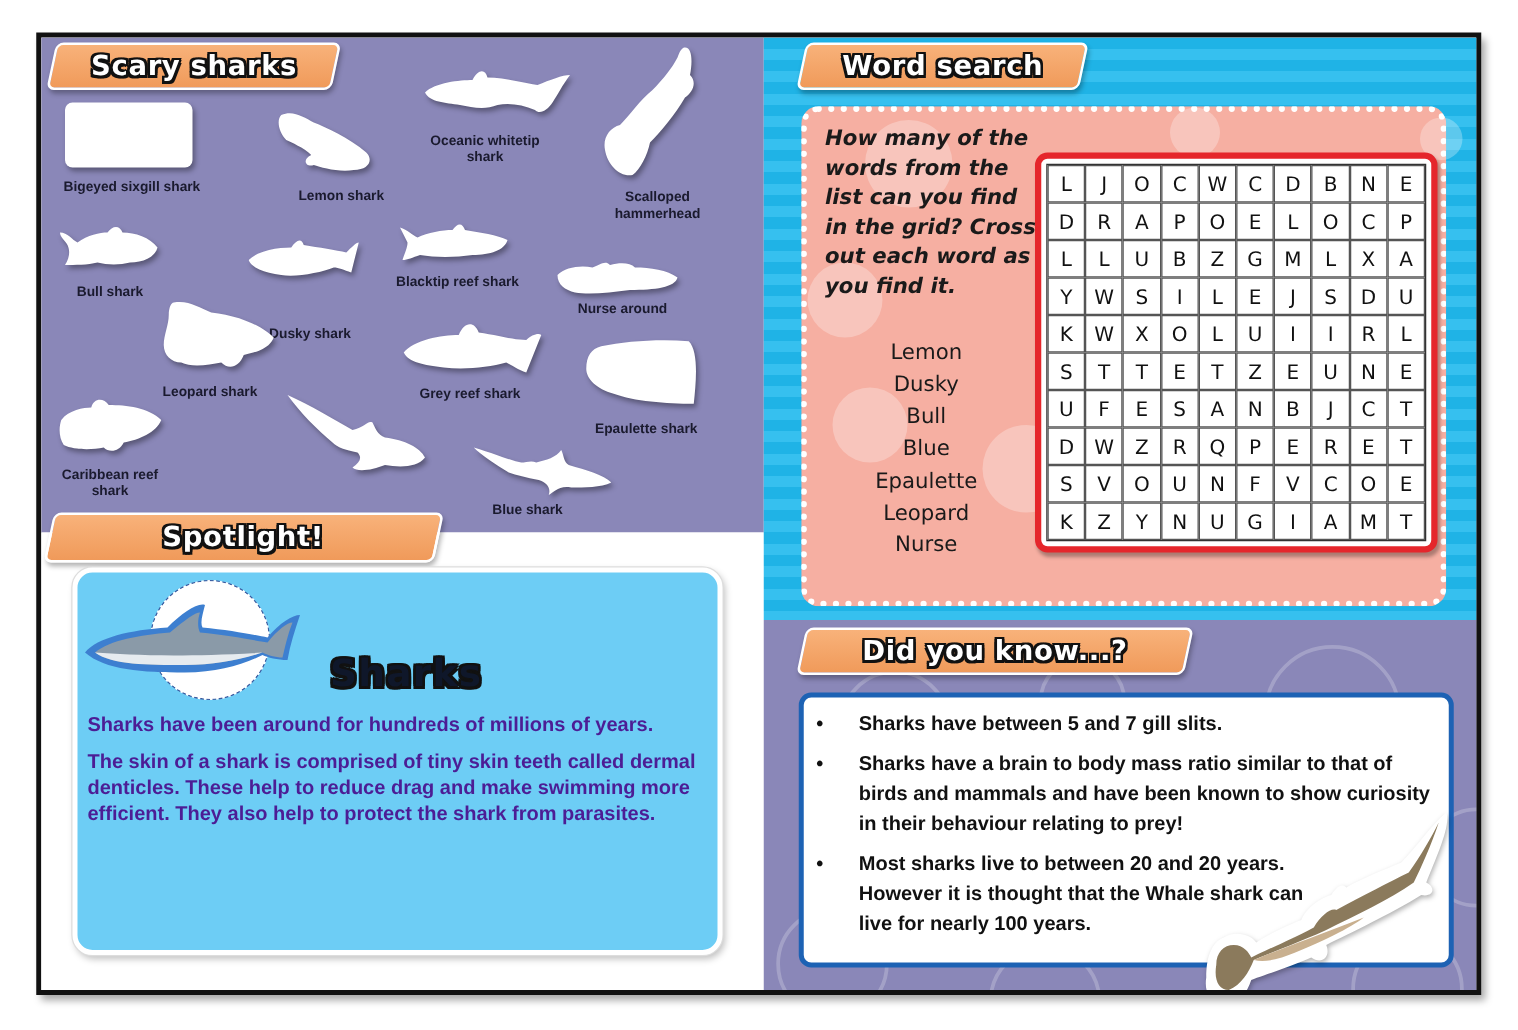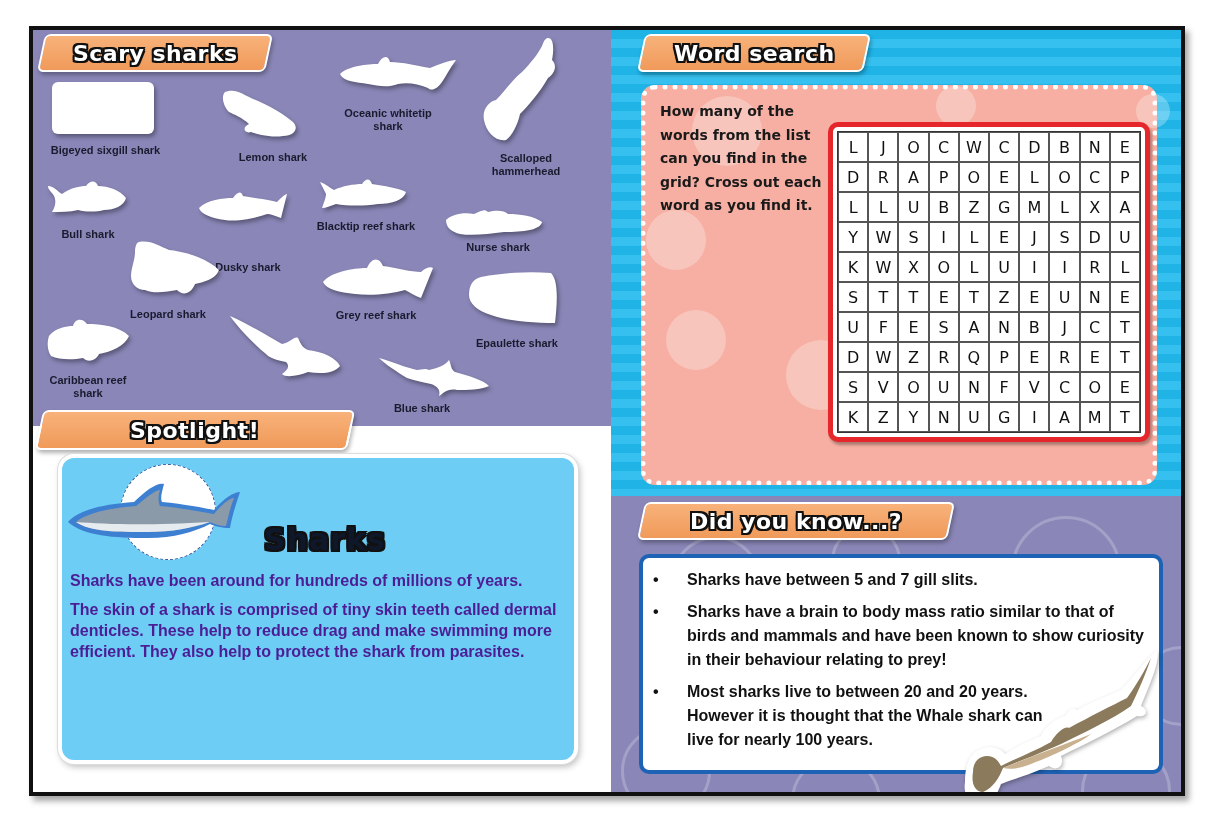--- a/index.html
+++ b/index.html
@@ -44,21 +44,21 @@
 
   
   .ws-box {
     position: absolute; left: 30px; top: 55px; width: 516px; height: 400px;
     background: #f6afa2; border-radius: 14px;
     border: 5px dotted #fff;
   }
   .bubble { position: absolute; border-radius: 50%; background: rgba(255,255,255,0.28); }
   .ws-instr {
     position: absolute; left: 14px; top: 10px; width: 170px;
-    font-family: "DejaVu Sans", sans-serif; font-weight: bold; font-size: 14px; line-height: 23.5px; color: #1a1a1a;
+    font-family: "DejaVu Sans", sans-serif; font-weight: bold; font-size: 17px; line-height: 23.5px; color: #1a1a1a; font-style: italic;
   }
   .ws-words { position: absolute; left: 40px; top: 180px; width: 110px; text-align: center; }
   .ws-word { font-family: "DejaVu Sans", sans-serif; font-size: 17px; line-height: 25.7px; color: #1a1a1a; }
   .ws-grid-frame {
     position: absolute; left: 182px; top: 32px; width: 322px; height: 320px;
     background: #fff; border: 5px solid #e5262b; border-radius: 10px;
     box-shadow: 2px 3px 3px rgba(0,0,0,0.3);
     padding: 4px;
   }
   .ws-grid { display: grid; grid-template-columns: repeat(10, 1fr); grid-template-rows: repeat(10, 1fr); width: 100%; height: 100%; border: 1.5px solid #333; }
@@ -138,21 +138,21 @@
     <div class="shark-label" style="left:170px; top:207px; width:90px;margin-top:24px;">Dusky shark</div>
 
     <svg class="shark" style="left:285px; top:146px; width:92px; height:34px; background:none;" viewBox="0 0 92 34">
       <path d="M2 6 C8 8 12 12 16 14 C24 10 36 8 44 8 C48 2 52 2 54 8 C66 10 80 12 88 16 C86 24 74 28 60 28 C46 30 30 30 18 28 C12 30 8 32 4 32 C6 26 8 22 8 18 C6 14 4 10 2 6Z" fill="#fff"></path>
     </svg>
     <div class="shark-label" style="left:278px; top:190px; width:110px;">Blacktip reef shark</div>
 
     <svg class="shark" style="left:411px; top:176px; width:100px; height:32px; background:none;" viewBox="0 0 100 32">
       <path d="M2 14 C8 8 20 6 30 8 C36 6 40 2 44 6 C52 4 60 4 64 8 C76 8 90 10 98 16 C96 24 80 26 60 26 C44 28 28 30 16 28 C8 26 2 22 2 14Z" fill="#fff"></path>
     </svg>
-    <div class="shark-label" style="left:420px; top:211px; width:90px;">Nurse shark</div>
+    <div class="shark-label" style="left:420px; top:211px; width:90px;">Nurse around</div>
 
     <svg class="shark" style="left:96px; top:210px; width:92px; height:58px; background:none;" viewBox="0 0 92 58">
       <path d="M10 2 C22 0 30 6 40 10 C60 12 80 20 90 30 C86 40 74 42 66 44 C62 54 54 56 48 50 C38 52 24 54 16 50 C8 50 2 44 2 36 C2 28 6 20 6 12 C6 6 8 2 10 2Z" fill="#fff"></path>
     </svg>
     <div class="shark-label" style="left:90px; top:278px; width:90px;">Leopard shark</div>
 
     <svg class="shark" style="left:288px; top:224px; width:114px; height:50px; background:none;" viewBox="0 0 114 50">
       <path d="M2 28 C10 18 32 14 46 14 C50 4 58 2 62 12 C76 14 90 18 100 18 C104 14 110 12 112 14 C108 24 104 34 100 44 C94 42 88 38 84 36 C70 40 50 42 34 40 C18 38 6 36 2 28Z" fill="#fff"></path>
     </svg>
     <div class="shark-label" style="left:288px; top:279px; width:110px;">Grey reef shark</div>
@@ -206,20 +206,29 @@
     <div class="ws-box">
       <div class="bubble" style="left:46px; top:6px; width:70px; height:70px;"></div>
       <div class="bubble" style="left:290px; top:-4px; width:40px; height:40px;"></div>
       <div class="bubble" style="left:0px; top:120px; width:60px; height:60px;"></div>
       <div class="bubble" style="left:20px; top:220px; width:60px; height:60px;"></div>
       <div class="bubble" style="left:140px; top:250px; width:70px; height:70px;"></div>
       <div class="bubble" style="left:490px; top:4px; width:34px; height:34px;"></div>
 
       <div class="ws-instr">How many of the words from the list can you find in the grid? Cross out each word as you find it.</div>
 
+      <div class="ws-words">
+        <div class="ws-word">Lemon</div>
+        <div class="ws-word">Dusky</div>
+        <div class="ws-word">Bull</div>
+        <div class="ws-word">Blue</div>
+        <div class="ws-word">Epaulette</div>
+        <div class="ws-word">Leopard</div>
+        <div class="ws-word">Nurse</div>
+      </div>
 
       <div class="ws-grid-frame">
         <div class="ws-grid" id="ws-grid">
             <div class="ws-cell">L</div>
             <div class="ws-cell">J</div>
             <div class="ws-cell">O</div>
             <div class="ws-cell">C</div>
             <div class="ws-cell">W</div>
             <div class="ws-cell">C</div>
             <div class="ws-cell">D</div>

